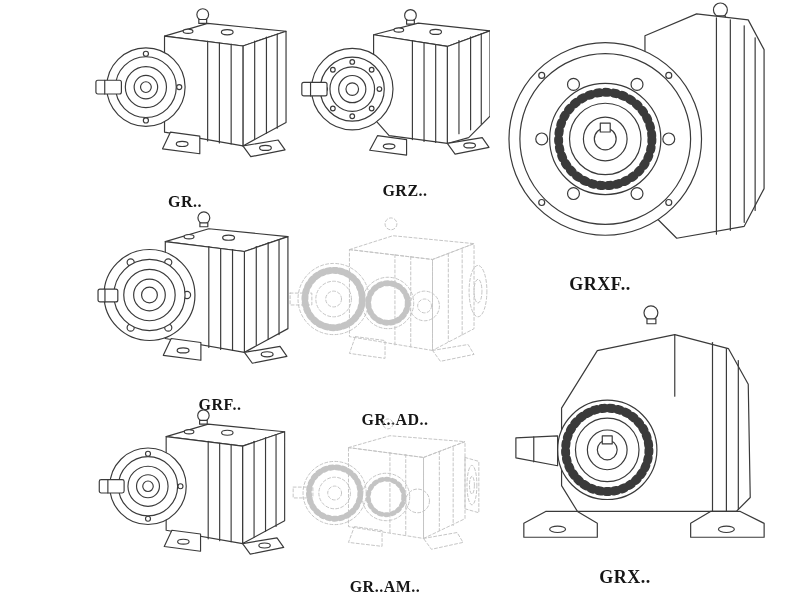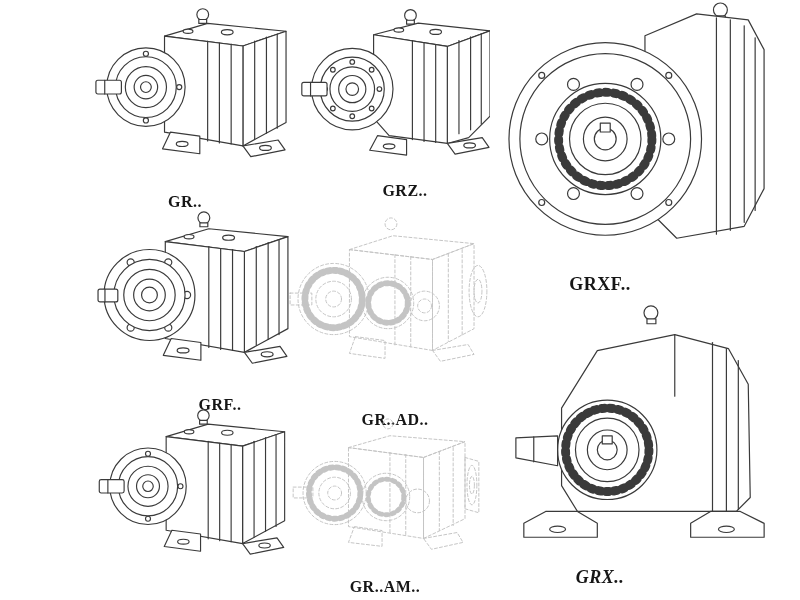--- a/index.html
+++ b/index.html
@@ -262,21 +262,21 @@
         <line x1="34" y1="137" x2="34" y2="162"></line>
       </g>
       <g class="ln">
         <polygon points="46,212 24,224 24,238 98,238 98,224 78,212"></polygon>
         <ellipse cx="58" cy="230" rx="8" ry="3.2" class="nf"></ellipse>
         <polygon points="212,212 192,224 192,238 266,238 266,224 242,212"></polygon>
         <ellipse cx="228" cy="230" rx="8" ry="3.2" class="nf"></ellipse>
       </g>
     </svg>
   </div>
-  <div class="fig-label lg" style="left:540px; top:567px; width:120px;font-style:italic;">GRX..</div>
+  <div class="fig-label lg" style="left:565px; top:567px; width:120px;">GRX..</div>
 
   <div class="fig" style="left:92px; top:406px; width:198px; height:172px;">
     <svg viewBox="0 0 200 180">
       <g class="ln">
         <circle cx="113" cy="10" r="6" class="nf"></circle>
         <rect x="109" y="15" width="8" height="4"></rect>
         <polygon points="74,32 118,19 198,27 154,42"></polygon>
         <polygon points="154,42 198,27 198,120 154,144"></polygon>
         <polygon points="74,32 154,42 154,144 74,130"></polygon>
         <ellipse cx="138" cy="28" rx="6" ry="2.6"></ellipse>

